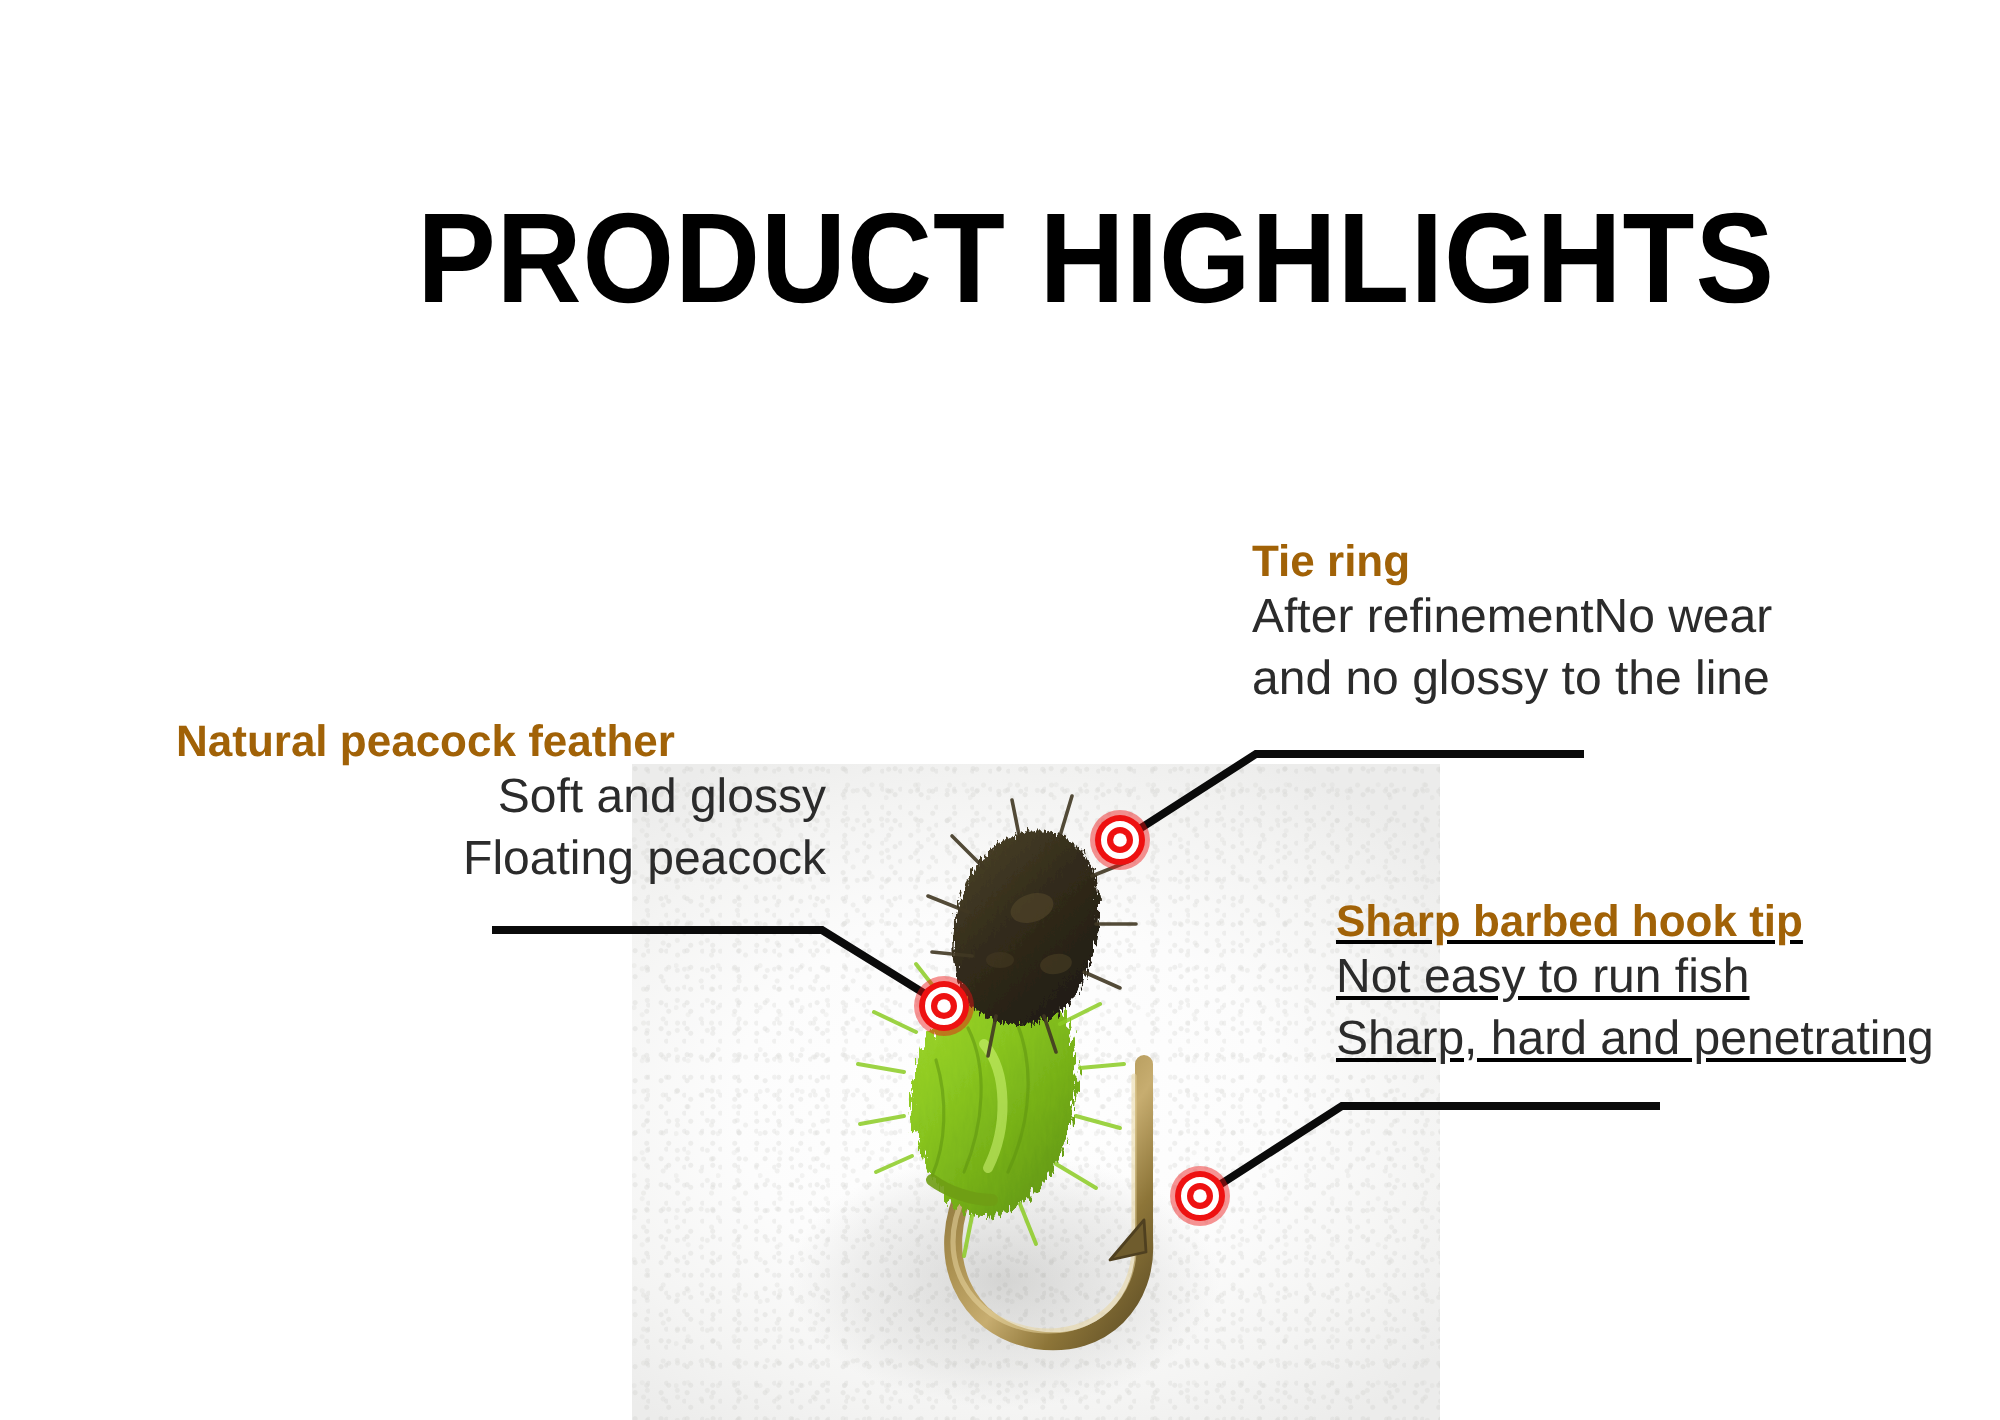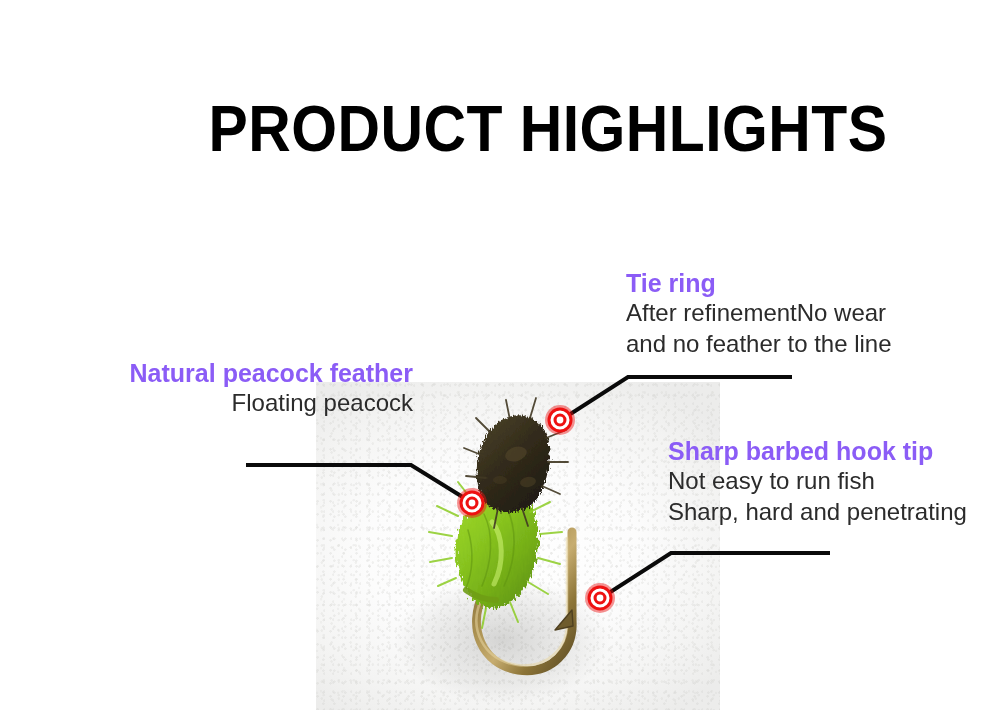--- a/index.html
+++ b/index.html
@@ -87,39 +87,39 @@
     height: 34px;
     margin-left: -17px;
     margin-top: -17px;
   }
 
   
   .callout { position: absolute; }
   .callout .c-title {
     font-family: "Liberation Sans", sans-serif;
     font-weight: bold;
-    font-size: 25px;
-    color: #8b5cf6;
+    font-size: 22px;
+    color: #a16207;
     line-height: 1.2;
     white-space: nowrap;
   }
   .callout .c-line {
     font-family: "Liberation Sans", sans-serif;
     font-weight: normal;
     font-size: 24px;
     color: #2b2b2b;
     line-height: 1.28;
     white-space: nowrap;
   }
   .callout.align-right { text-align: right; }
-  .callout.align-right .c-title { text-align: right; }
+  .callout.align-right .c-title { text-align: left; }
 
   #callout-tie-ring      { left: 578px; top: 268px; }
   #callout-peacock       { left: 40px;  top: 358px; width: 325px; }
-  #callout-hook-tip      { left: 620px; top: 436px; }
+  #callout-hook-tip      { left: 620px; top: 448px; text-decoration: underline; }
 </style>
 </head>
 <body>
 
 <div id="page">
 
   <div id="page-title">PRODUCT HIGHLIGHTS</div>
 
   <div id="product-photo">
     <div class="grain"></div>
@@ -272,25 +272,26 @@
       <circle cx="17" cy="17" r="15" fill="#ee1111" opacity="0.45"></circle>
       <circle cx="17" cy="17" r="12.5" fill="#ee1111"></circle>
       <circle cx="17" cy="17" r="8" fill="none" stroke="#ffffff" stroke-width="3"></circle>
       <circle cx="17" cy="17" r="3.4" fill="#ffffff"></circle>
     </svg>
   </div>
 
   <div class="callout" id="callout-tie-ring">
     <div class="c-title">Tie ring</div>
     <div class="c-line">After refinementNo wear</div>
-    <div class="c-line">and no feather to the line</div>
+    <div class="c-line">and no glossy to the line</div>
   </div>
 
   <div class="callout align-right" id="callout-peacock">
     <div class="c-title">Natural peacock feather</div>
+    <div class="c-line">Soft and glossy</div>
     <div class="c-line">Floating peacock</div>
   </div>
 
   <div class="callout" id="callout-hook-tip">
     <div class="c-title">Sharp barbed hook tip</div>
     <div class="c-line">Not easy to run fish</div>
     <div class="c-line">Sharp, hard and penetrating</div>
   </div>
 
 </div>

